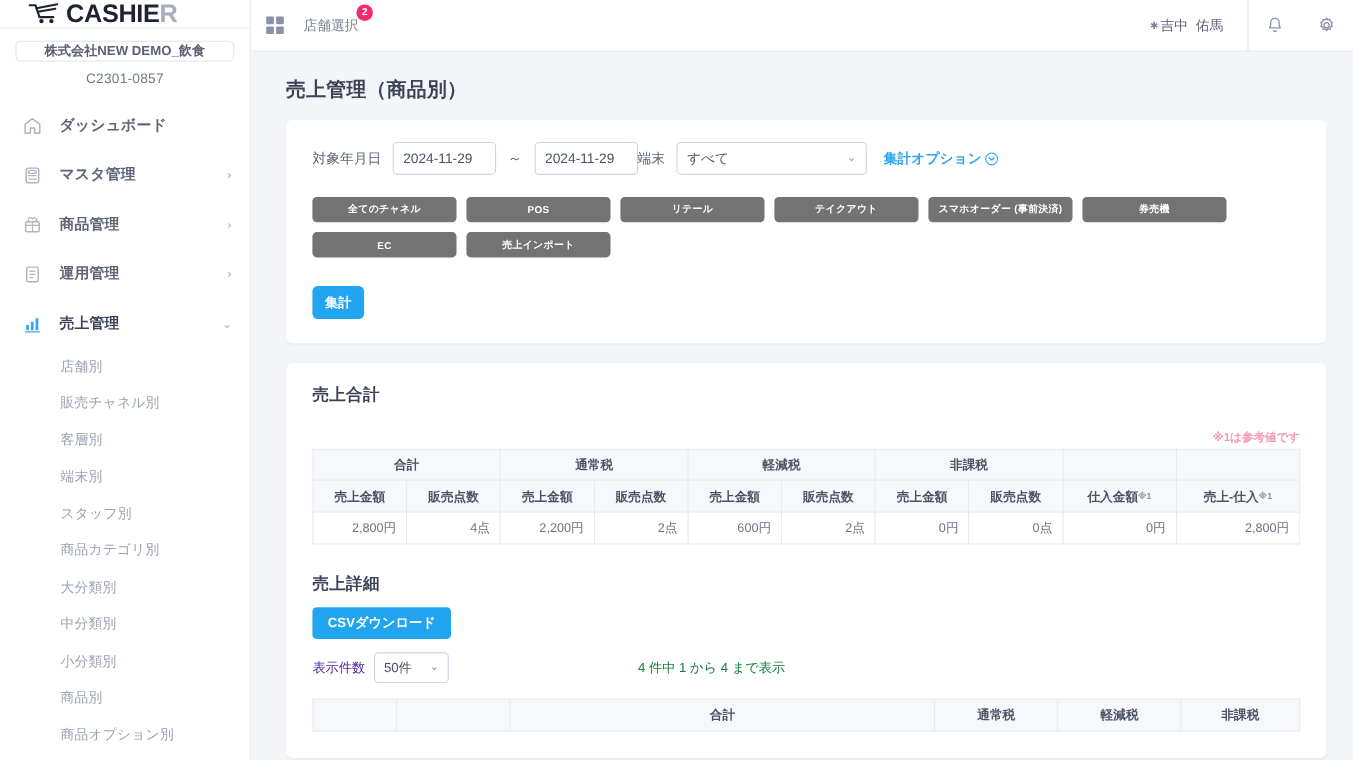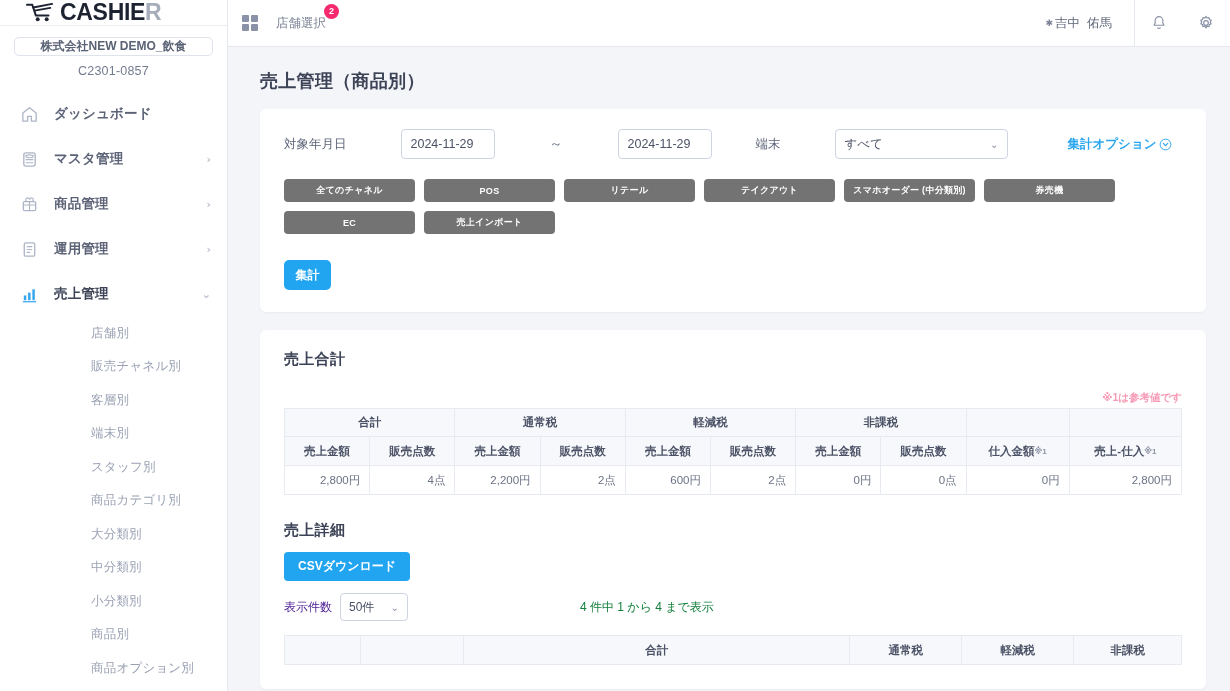--- a/index.html
+++ b/index.html
@@ -54,21 +54,21 @@
   }
   .nav-item .lbl {
     font-size: 13.5px; color: #5d6478; font-weight: bold; flex: 1;
     letter-spacing: .2px;
   }
   .nav-item.active .lbl { color: #3c4356; }
   .chev {
     font-size: 11px; color: #b9bfcd; font-weight: bold;
     font-family: "DejaVu Sans", sans-serif;
   }
-  .subnav { padding-bottom: 6px; margin-left: 36px; }
+  .subnav { padding-bottom: 6px; }
   .subnav-item {
     height: 33.5px; display: flex; align-items: center;
     padding-left: 55px; font-size: 12.5px; color: #9aa1b3;
     cursor: pointer; letter-spacing: .2px;
   }
 
   
   .main { flex: 1; height: 691px; display: flex; flex-direction: column; overflow: hidden; background:#f4f5f9; }
   .topbar {
     height: 47px; background: #fff; border-bottom: 1px solid #e6e8ef;
@@ -107,21 +107,21 @@
     margin: 22px 0 16px 10px; letter-spacing: .3px;
   }
 
   .card {
     background: #fff; border-radius: 6px; width: 946px; margin-left: 10px;
     box-shadow: 0 1px 2px rgba(40,50,80,.05);
   }
   .card.filter { padding: 20px 24px 22px 24px; }
   .card.sales { margin-top: 18px; padding: 20px 24px 24px 24px; min-height: 340px;}
 
-  .filter-row { display: flex; align-items: center; gap: 44px; }
+  .filter-row { display: flex; align-items: center; }
   .flabel { font-size: 12.5px; color: #5d6478; margin-right: 10px; font-weight: 500; }
   .date-input {
     width: 94px; height: 30px; border: 1px solid #cdd3e0; border-radius: 4px;
     font-size: 12.5px; color: #4b5266; padding: 0 9px;
     font-family: "Liberation Sans", sans-serif; background: #fff;
   }
   .tilde { margin: 0 11px; font-size: 13px; color: #636b7e; }
   .sel-wrap { position: relative; }
   .term-select {
     width: 173px; height: 30px; border: 1px solid #cdd3e0; border-radius: 4px;
@@ -360,21 +360,21 @@
             </span>
           </span>
         </div>
 
         <div class="chan-rows">
           <div class="chan-row">
             <div class="chan-btn w-std">全てのチャネル</div>
             <div class="chan-btn w-std">POS</div>
             <div class="chan-btn w-std">リテール</div>
             <div class="chan-btn w-std">テイクアウト</div>
-            <div class="chan-btn w-std">スマホオーダー (中分類別)</div>
+            <div class="chan-btn w-std">スマホオーダー (事前決済)</div>
             <div class="chan-btn w-std">券売機</div>
           </div>
           <div class="chan-row">
             <div class="chan-btn w-std">EC</div>
             <div class="chan-btn w-std">売上インポート</div>
           </div>
         </div>
 
         <button class="agg-btn">集計</button>
       </section>

